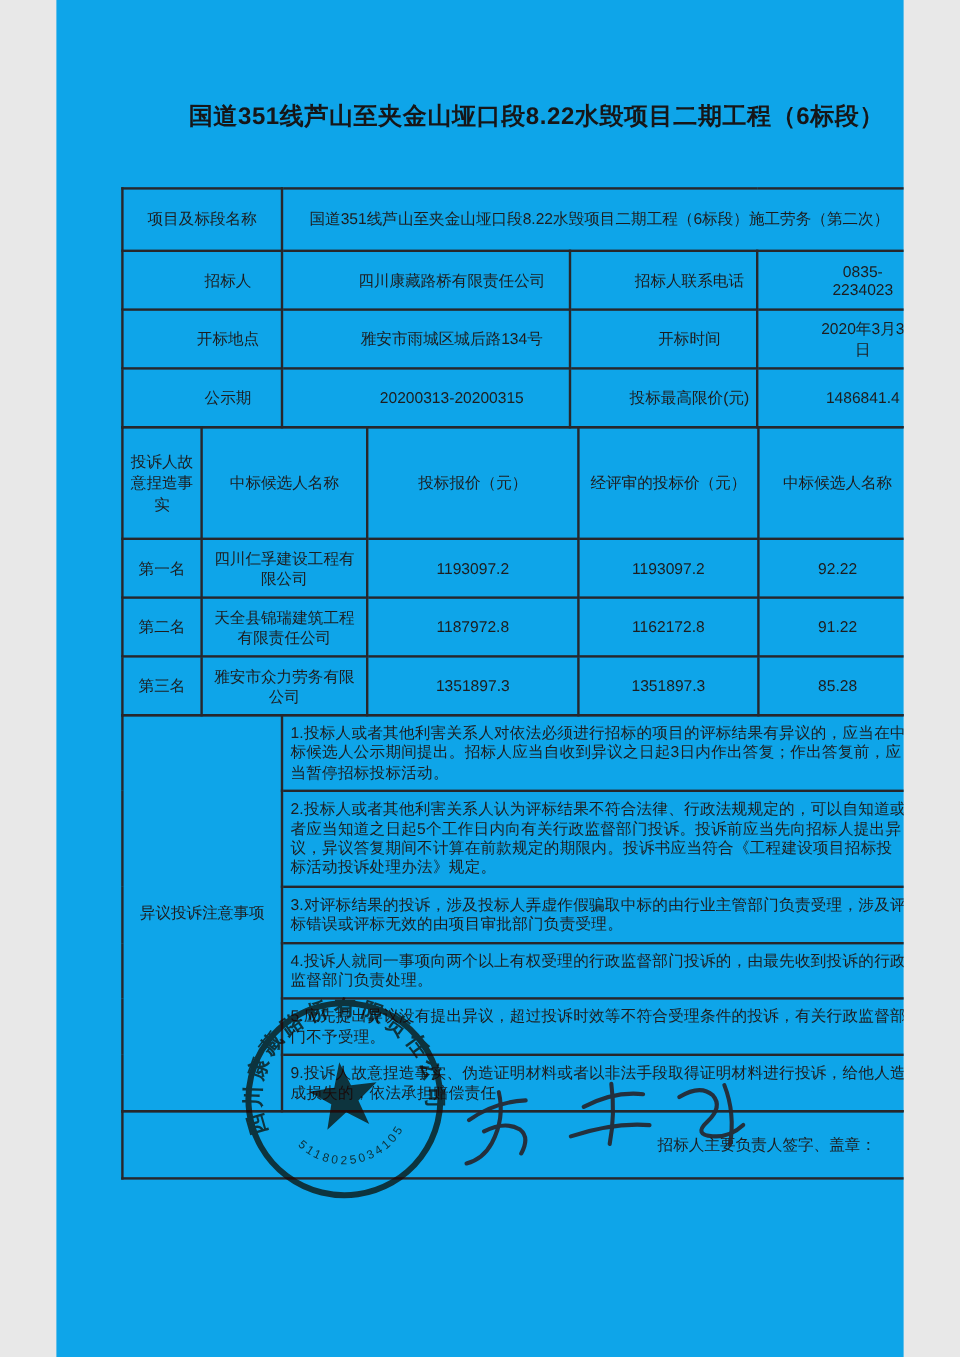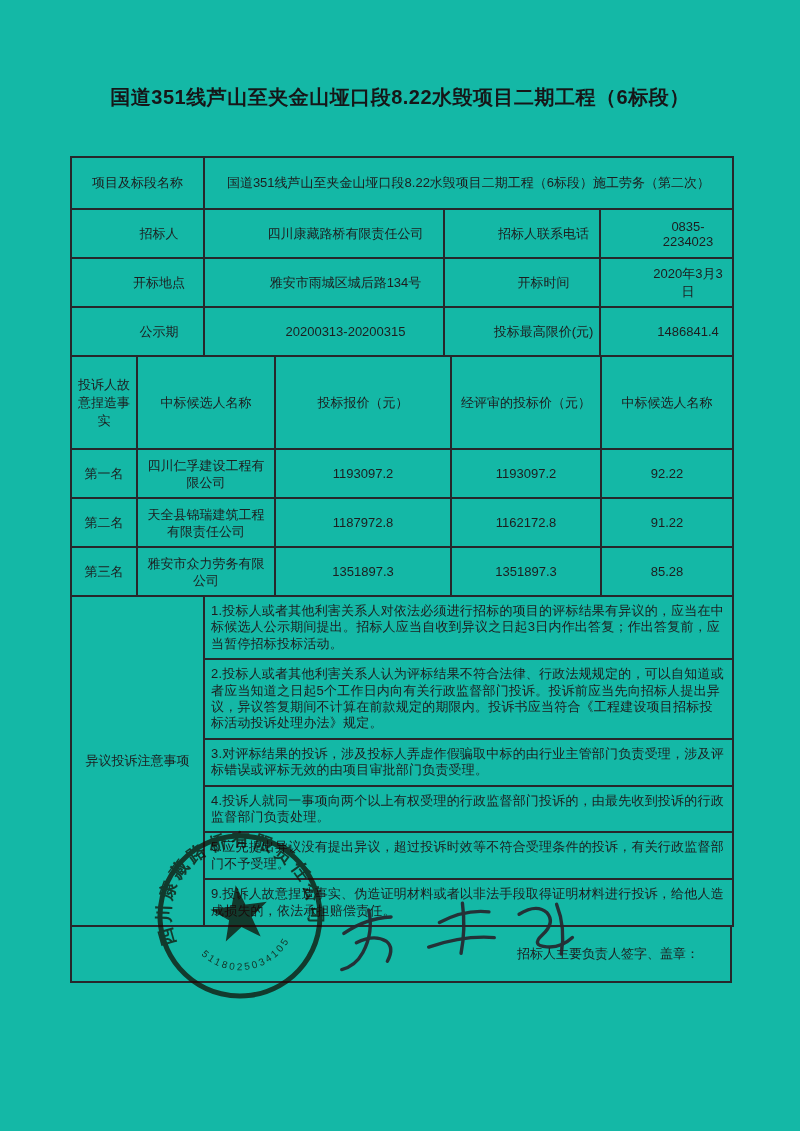--- a/index.html
+++ b/index.html
@@ -1,27 +1,27 @@
 <!DOCTYPE html>
 <html><head>
 <meta charset="utf-8">
 <style>
   html,body { margin:0; padding:0; background:#e8e8e8; }
   .page {
-    position:relative; width:800px; height:1131px; margin:0 auto;
-    background:#14b8a6; overflow:hidden;
+    position:relative; width:706px; height:1131px; margin:0 auto;
+    background:#0ea5e9; overflow:hidden;
     font-family:"Liberation Sans", sans-serif; color:#1d1d1f;
   }
   .doc-title {
     position:absolute; top:82px; left:40px; width:720px;
     text-align:center; font-size:20px; font-weight:bold;
     line-height:31px; letter-spacing:0.5px; color:#161618;
   }
   .tables {
-    position:absolute; left:70px; top:156px; width:662px;
+    position:absolute; left:54px; top:156px; width:662px;
   }
   table {
     border-collapse:collapse; width:662px; table-layout:fixed;
     font-size:13px; color:#1d1d1f;
   }
   table + table { margin-top:-2px; }
   td {
     border:2px solid #27272b; text-align:center; vertical-align:middle;
     padding:3px 5px; overflow:hidden;
   }

